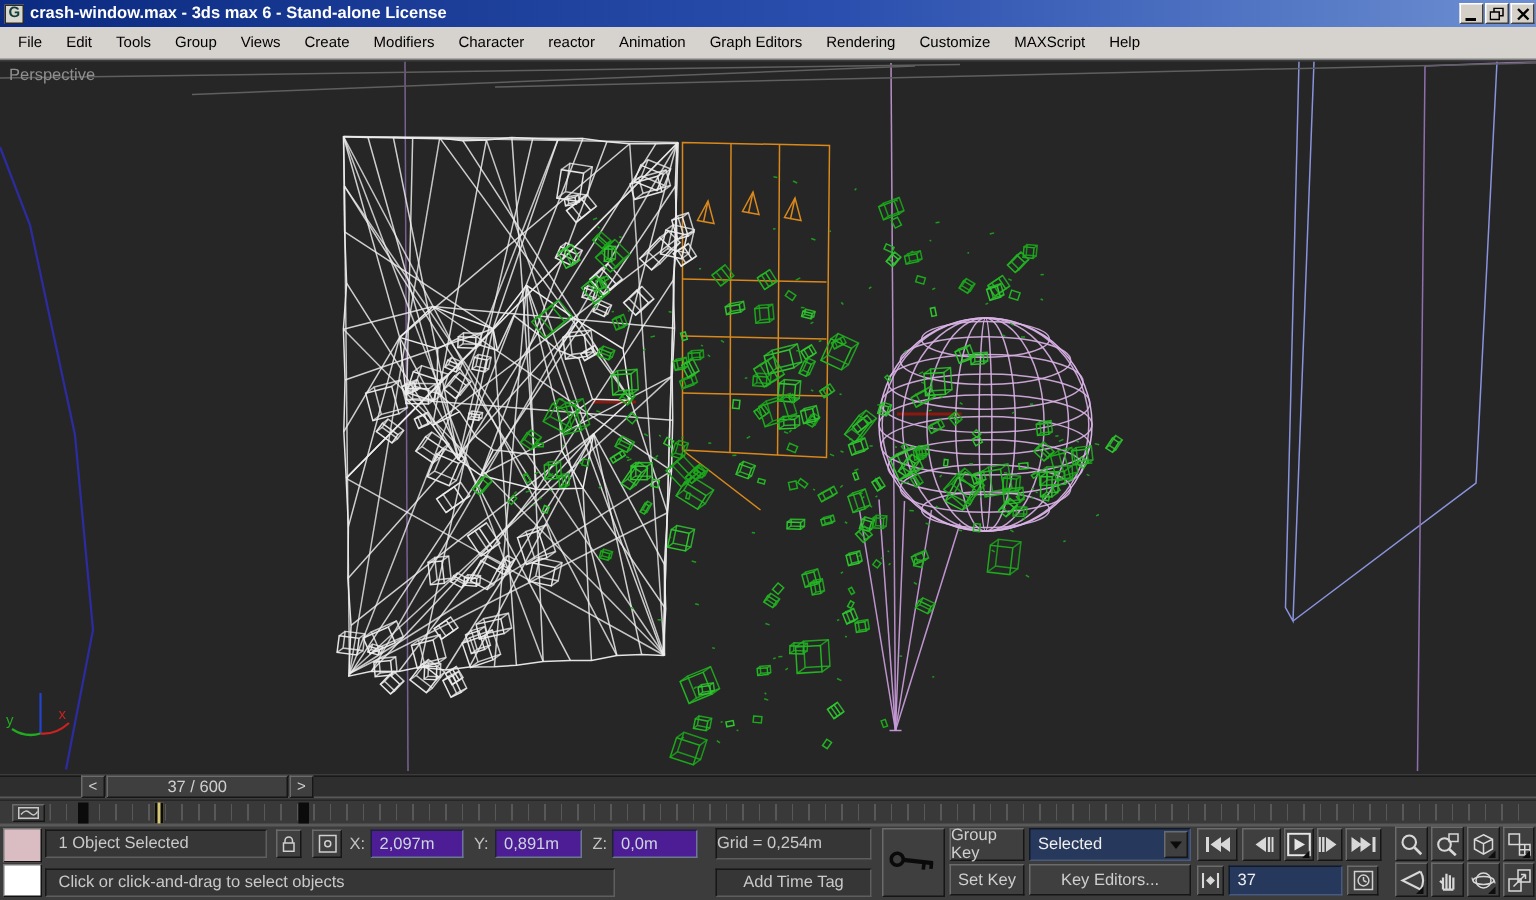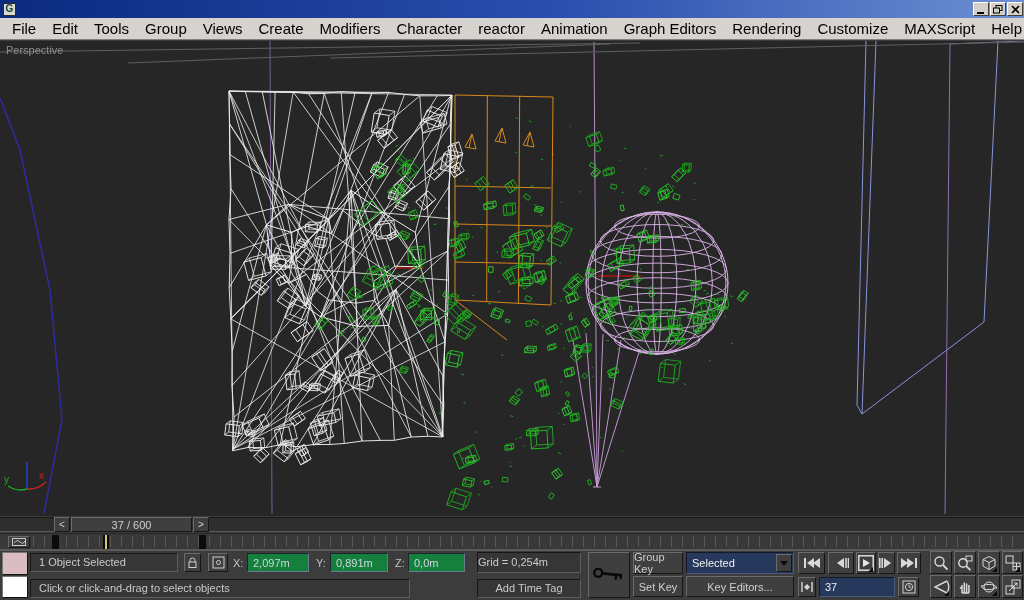--- a/index.html
+++ b/index.html
@@ -17,21 +17,21 @@
             display:flex;align-items:center;justify-content:center;line-height:1}
   #title-text{color:#fff;font-size:11px;font-weight:bold;white-space:nowrap}
   .winbtn{position:absolute;top:2px;width:16px;height:14px;background:#d4d0c8;
           border:1px solid;border-color:#ffffff #404040 #404040 #ffffff;
           display:flex;align-items:center;justify-content:center}
   #btn-min{right:35px}#btn-restore{right:18px}#btn-close{right:1px}
 
   
   #menubar{position:absolute;top:18px;left:0;right:0;height:22px;background:#d6d3ce;
            border-bottom:1px solid #7f7f7f;padding-left:4px;white-space:nowrap}
-  .menu-item{display:inline-block;padding:0 8px;line-height:21px;font-size:15px;color:#000}
+  .menu-item{display:inline-block;padding:0 8px;line-height:21px;font-size:10px;color:#000}
 
   
   #viewport{position:absolute;top:41px;left:0;width:1024px;height:475px;background:#262626}
   #vp-label{position:absolute;left:6px;top:3px;font-size:11px;color:#8f8f8f}
   #scene{position:absolute;left:0;top:0}
 
   
   #slider-row{position:absolute;top:516px;left:0;right:0;height:17px;background:#3c3c3c}
   #slider-track{position:absolute;left:0;right:0;top:1px;height:15px;background:#2e2e2e;
                 border-top:1px solid #191919;border-bottom:1px solid #585858}
@@ -57,21 +57,21 @@
 
   
   #status1{position:absolute;top:550px;left:0;right:0;height:26px;background:#3c3c3c;
            border-top:1px solid #5a5a5a}
   #status2{position:absolute;top:576px;left:0;right:0;height:24px;background:#3c3c3c}
   .swatch{position:absolute;left:2px;width:26px;border:1px solid;
           border-color:#787878 #121212 #121212 #787878}
   #swatch-pink{top:552px;height:23px;background:#d9bdc2}
   #swatch-white{top:576px;height:22px;background:#ffffff}
   .fieldlbl{font-size:11px;color:#c2c2c2;line-height:20px}
-  .coord-field{background:#15803d;border:1px solid;
+  .coord-field{background:#4c1d95;border:1px solid;
                border-color:#1c2430 #6a7a8c #6a7a8c #1c2430;color:#ccd5de;
                font-size:11px;display:flex;align-items:center;padding-left:5px}
   .navy-field{background:#26385c;border:1px solid;
               border-color:#121a2a #4a5a78 #4a5a78 #121a2a;color:#efefef;
               font-size:11px;display:flex;align-items:center;padding-left:5px}
   .btn{display:flex;align-items:center;justify-content:center;color:#cfcfcf;font-size:11px}
   .fly::after{content:"";position:absolute;right:2px;bottom:1px;
               border-left:5px solid transparent;border-bottom:5px solid #0d0d0d}
   #dd-arrow{position:absolute;right:1px;top:1px;bottom:1px;width:16px;
             display:flex;align-items:center;justify-content:center}
@@ -79,20 +79,21 @@
             border-top:5px solid #0a0a0a}
   svg.icon{display:block}
 </style>
 </head>
 <body>
 
 <div id="root">
 
   <div id="titlebar">
     <div id="app-icon">G</div>
+    <span id="title-text">crash-window.max - 3ds max 6 - Stand-alone License</span>
     <div class="winbtn" id="btn-min">
       <svg class="icon" width="10" height="9">
           <line x1="1" y1="8" x2="8" y2="8" stroke="#000" stroke-width="2"></line>
         </svg>
     </div>
     <div class="winbtn" id="btn-restore">
       <svg class="icon" width="10" height="9">
           <rect x="3" y="0.5" width="6" height="5" fill="none" stroke="#000"></rect>
           <rect x="0.5" y="3" width="6" height="5" fill="#d4d0c8" stroke="#000"></rect>
         </svg>

